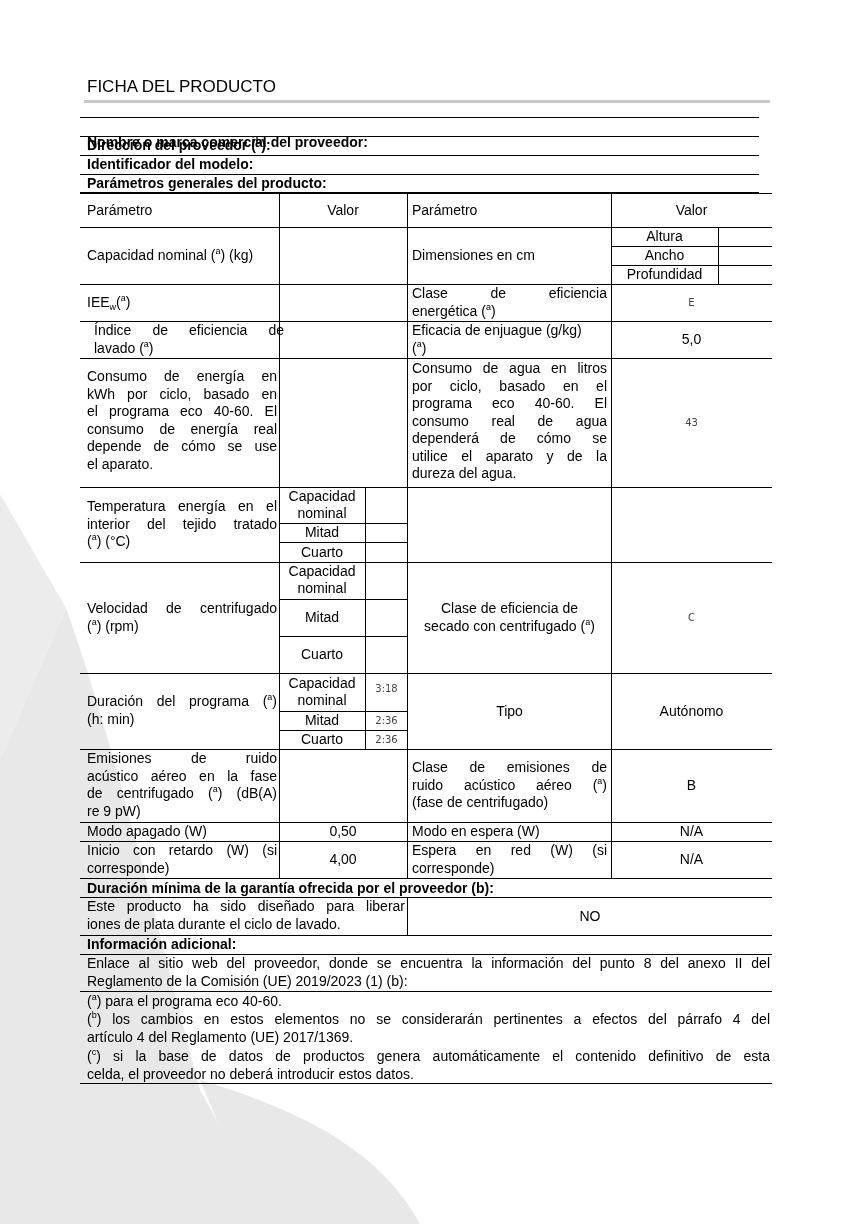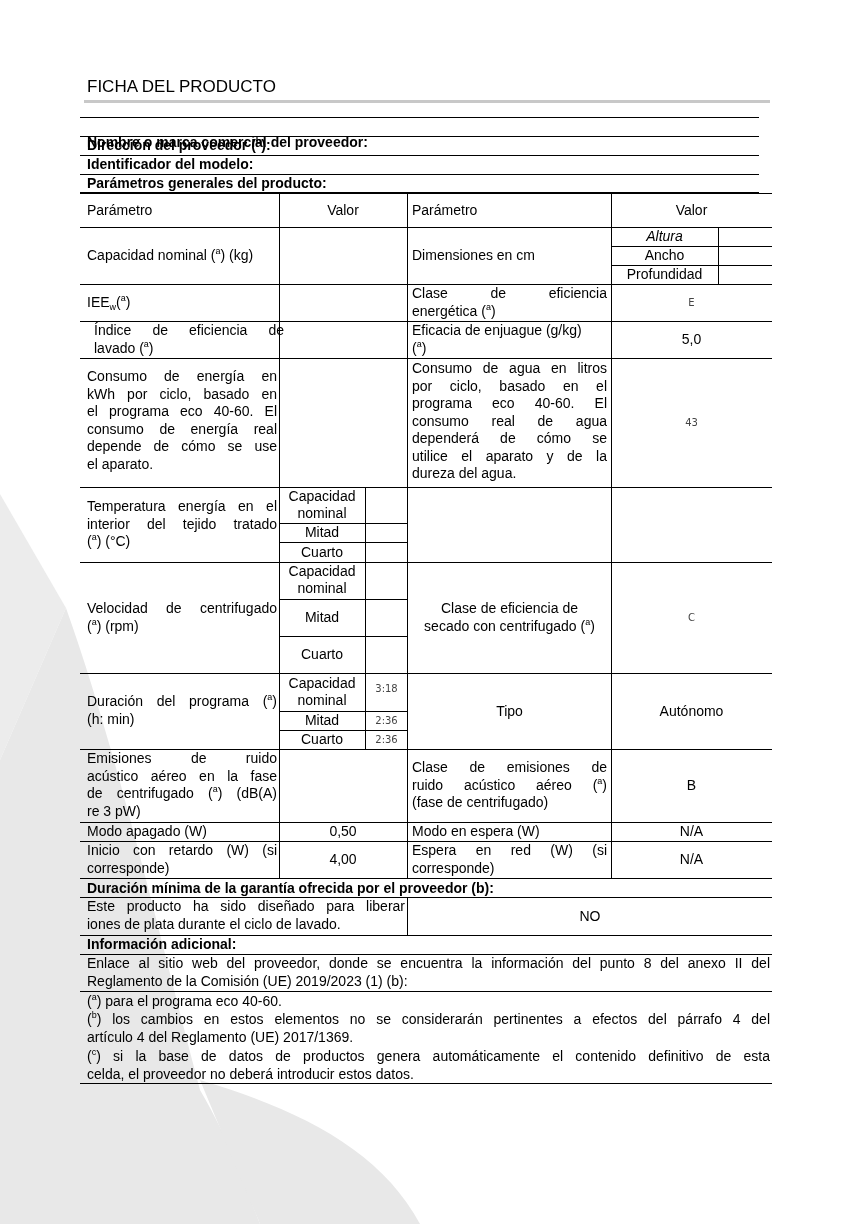--- a/index.html
+++ b/index.html
@@ -82,21 +82,21 @@
   <div class="cell vc" style="left:87px;top:194px;width:190px;height:33px;">Parámetro</div>
   <div class="cell vcc" style="left:279px;top:194px;width:128px;height:33px;">Valor</div>
   <div class="cell vc" style="left:412px;top:194px;width:197px;height:33px;">Parámetro</div>
   <div class="cell vcc" style="left:611px;top:194px;width:161px;height:33px;">Valor</div>
 
   <div class="cell vc" style="left:87px;top:228px;width:190px;height:56px;">
       <span><span>Capacidad nominal (</span><sup>a</sup><span>) (kg)</span></span>
     </div>
   <div class="cell vcc" style="left:279px;top:228px;width:128px;height:56px;"></div>
   <div class="cell vc" style="left:412px;top:228px;width:197px;height:56px;">Dimensiones en cm</div>
-  <div class="cell vcc" style="left:611px;top:228px;width:107px;height:18px;font-style:italic;">Altura</div>
+  <div class="cell vcc" style="left:611px;top:228px;width:107px;height:18px;">Altura</div>
   <div class="cell vcc" style="left:719px;top:228px;width:53px;height:18px;"></div>
   <div class="cell vcc" style="left:611px;top:247px;width:107px;height:18px;">Ancho</div>
   <div class="cell vcc" style="left:719px;top:247px;width:53px;height:18px;"></div>
   <div class="cell vcc" style="left:611px;top:266px;width:107px;height:18px;">Profundidad</div>
   <div class="cell vcc" style="left:719px;top:266px;width:53px;height:18px;"></div>
 
   <div class="cell vc" style="left:87px;top:285px;width:190px;height:36px;">
       <span><span>IEE</span><sub>w</sub>(<sup>a</sup>)</span>
     </div>
   <div class="cell vcc" style="left:279px;top:285px;width:128px;height:36px;"></div>
@@ -185,21 +185,21 @@
   <div class="cell vcc tiny" style="left:366px;top:712px;width:41px;height:18px;">2:36</div>
   <div class="cell vcc" style="left:279px;top:731px;width:86px;height:18px;">Cuarto</div>
   <div class="cell vcc tiny" style="left:366px;top:731px;width:41px;height:18px;">2:36</div>
   <div class="cell vcc" style="left:408px;top:674px;width:203px;height:75px;">Tipo</div>
   <div class="cell vcc" style="left:611px;top:674px;width:161px;height:75px;">Autónomo</div>
 
   <div class="cell" style="left:87px;top:750px;width:190px;height:72px;">
     <span class="line-block j">Emisiones de ruido</span>
     <span class="line-block j">acústico aéreo en la fase</span>
     <span class="line-block j"><span>de centrifugado (</span><sup>a</sup><span>) (dB(A)</span></span>
-    <span class="line-block">re 3 pW)</span>
+    <span class="line-block">re 9 pW)</span>
   </div>
   <div class="cell vcc" style="left:279px;top:750px;width:128px;height:72px;"></div>
   <div class="cell" style="left:412px;top:759px;width:195px;height:56px;">
     <span class="line-block j">Clase de emisiones de</span>
     <span class="line-block j"><span>ruido acústico aéreo (</span><sup>a</sup><span>)</span></span>
     <span class="line-block">(fase de centrifugado)</span>
   </div>
   <div class="cell vcc" style="left:611px;top:750px;width:161px;height:72px;">B</div>
 
   <div class="cell vc" style="left:87px;top:823px;width:190px;height:18px;">Modo apagado (W)</div>

